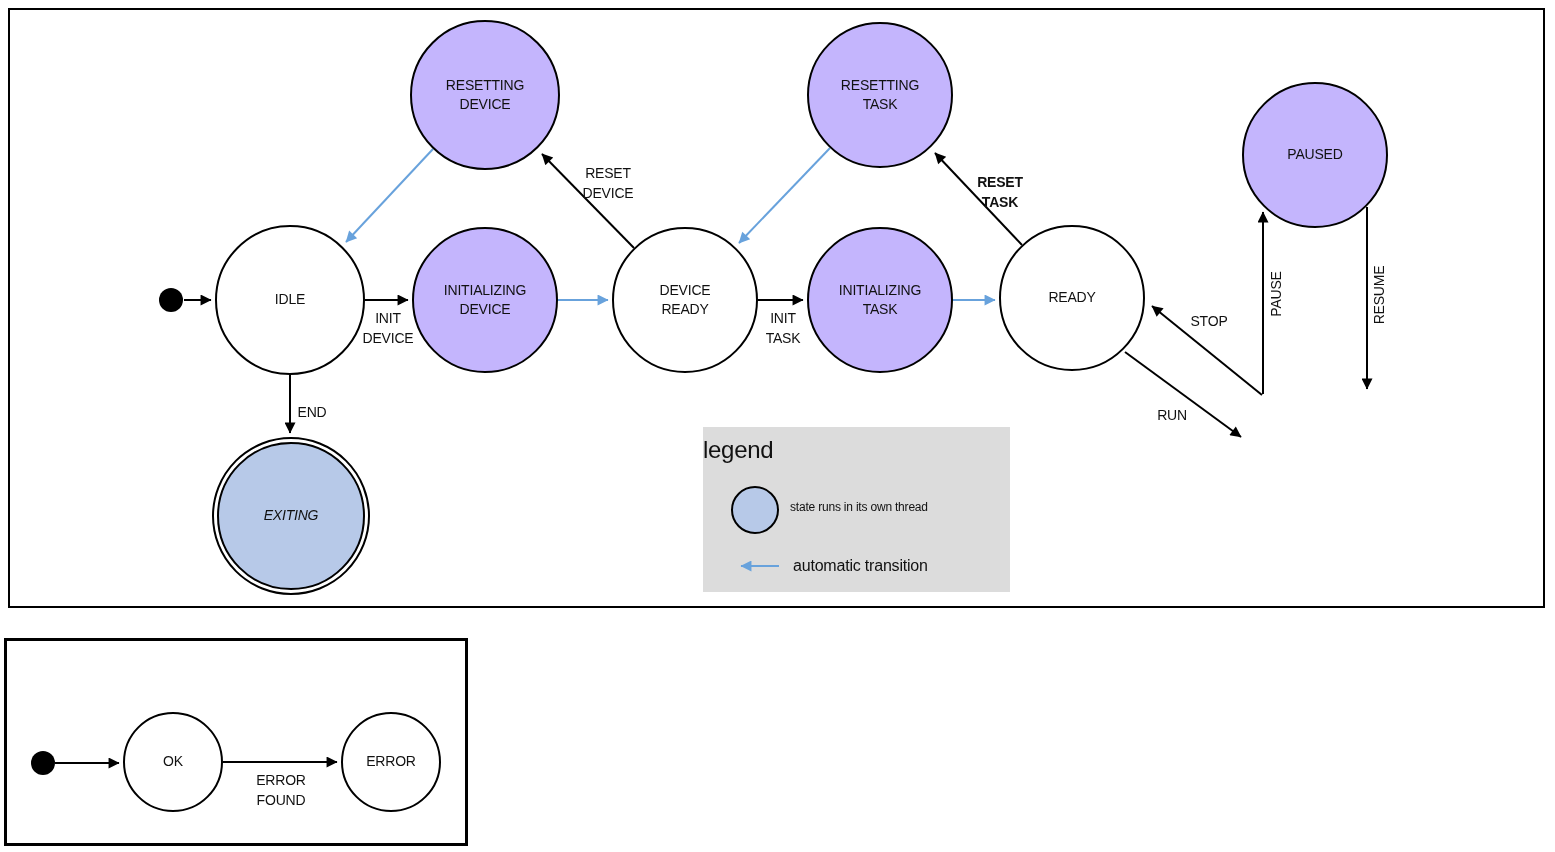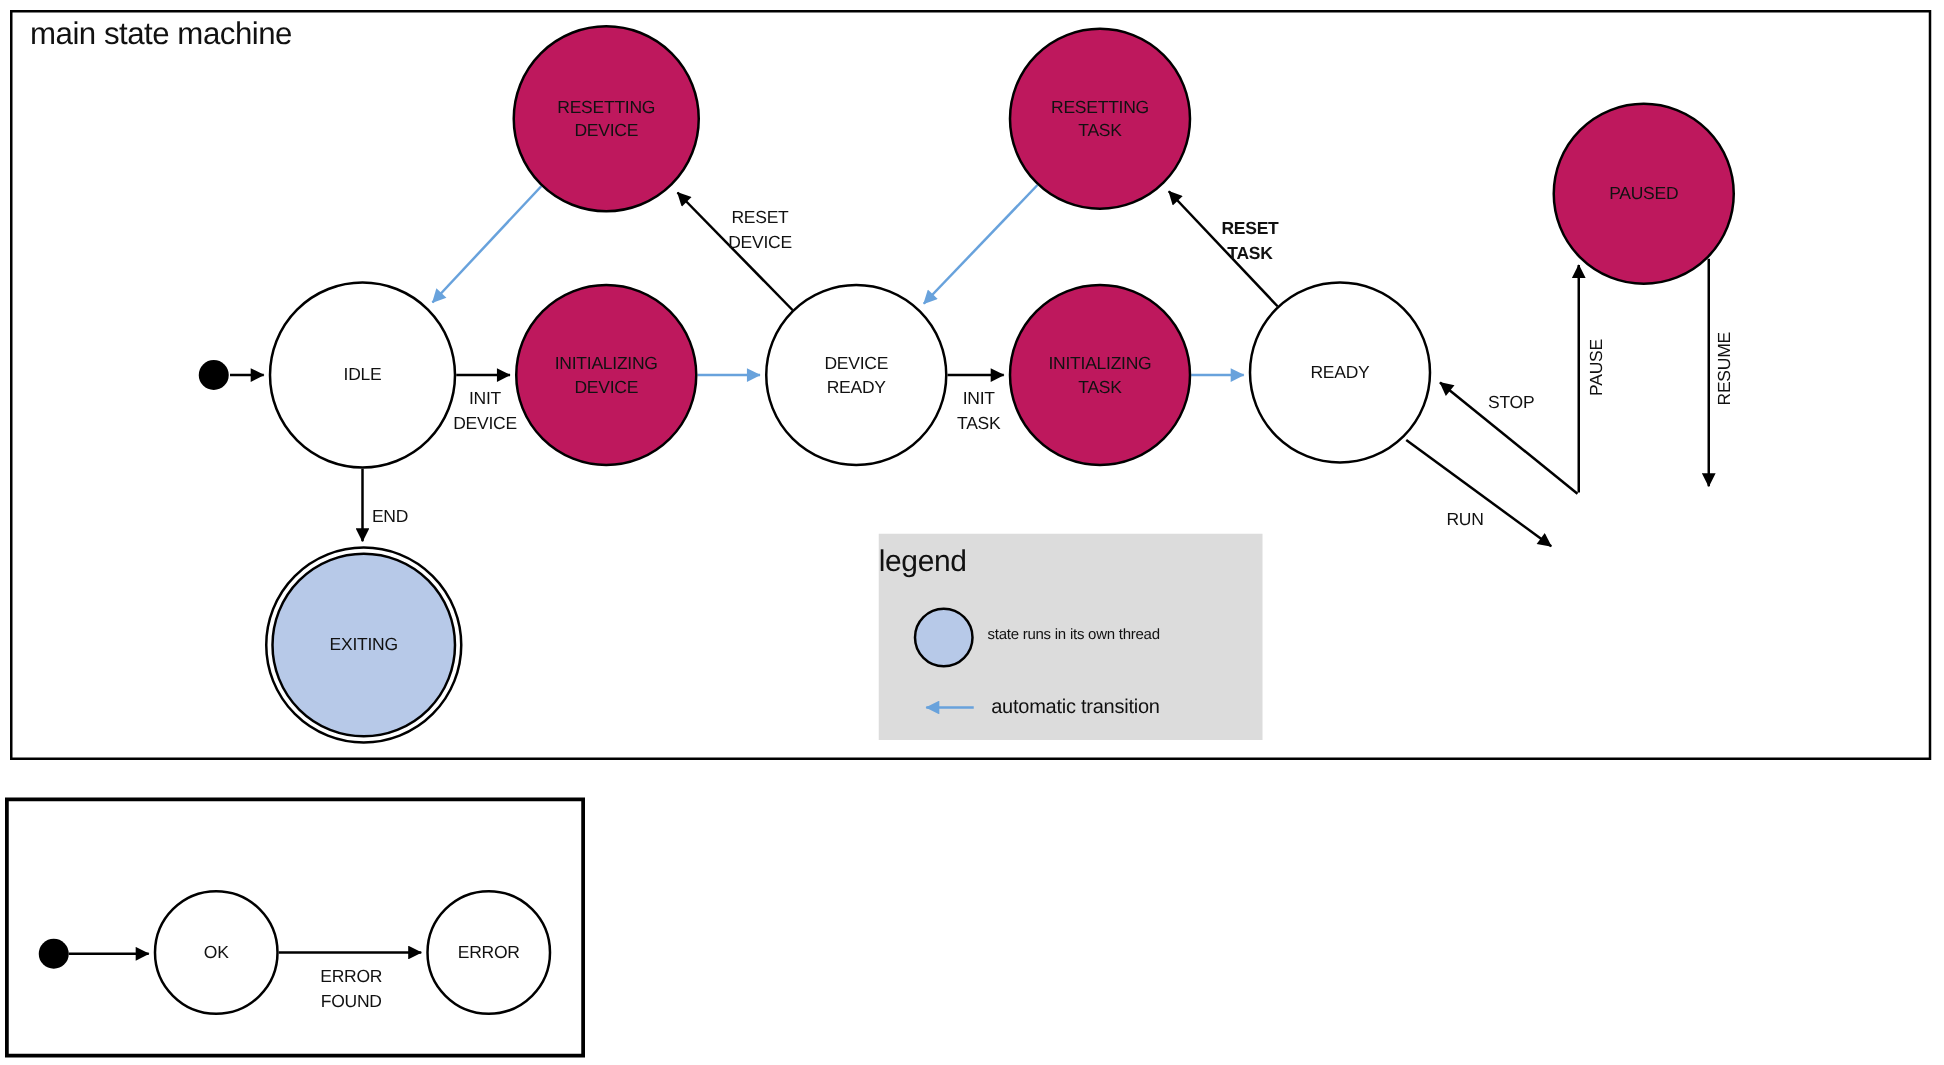--- a/index.html
+++ b/index.html
@@ -17,27 +17,27 @@
   }
   .svg-overlay { position:absolute; left:0; top:0; pointer-events:none; }
   .tr-black { stroke:#000; stroke-width:2; fill:none; }
   .tr-blue  { stroke:#68a2dc; stroke-width:2; fill:none; }
 
   .state {
     position:absolute; border:2px solid #000; border-radius:50%;
     box-sizing:border-box; background:#fff;
     display:flex; align-items:center; justify-content:center; text-align:center;
   }
-  .state.blue { background:#be185d; }
+  .state.blue { background:#c4b5fd; }
   .state-label {
     font-size:14px; line-height:1.38; letter-spacing:-0.2px; max-width:96px; color:#111;
   }
   .final-outer {
     position:absolute; border:2px solid #000; border-radius:50%;
-    box-sizing:border-box; background:#fff;
+    box-sizing:border-box; background:#fff;font-style:italic;
   }
   .final-inner {
     position:absolute; inset:3px; border:2px solid #000; border-radius:50%;
     background:#b7c9e8; display:flex; align-items:center; justify-content:center;
     text-align:center;
   }
   .dot { position:absolute; background:#000; border-radius:50%; }
 
   .tlabel {
     position:absolute; font-size:14px; line-height:1.4; letter-spacing:-0.2px;
@@ -60,21 +60,20 @@
   }
   .legend-text-1 { position:absolute; left:87px; top:73px; font-size:12px; letter-spacing:-0.2px; }
   .legend-text-2 { position:absolute; left:90px; top:130px; font-size:16px; letter-spacing:-0.2px; }
 </style>
 </head>
 <body>
 
 <div class="canvas">
 
   <div class="frame" style="left:8px; top:8px; width:1537px; height:600px;"></div>
-  <div class="frame-title" style="left:24px; top:13px;">main state machine</div>
 
   <div class="frame thick" style="left:4px; top:638px; width:464px; height:208px;"></div>
 
   <div class="legend">
     <div class="legend-title">legend</div>
     <div class="legend-circle"></div>
     <div class="legend-text-1">state runs in its own thread</div>
     <div class="legend-text-2">automatic transition</div>
   </div>
 

